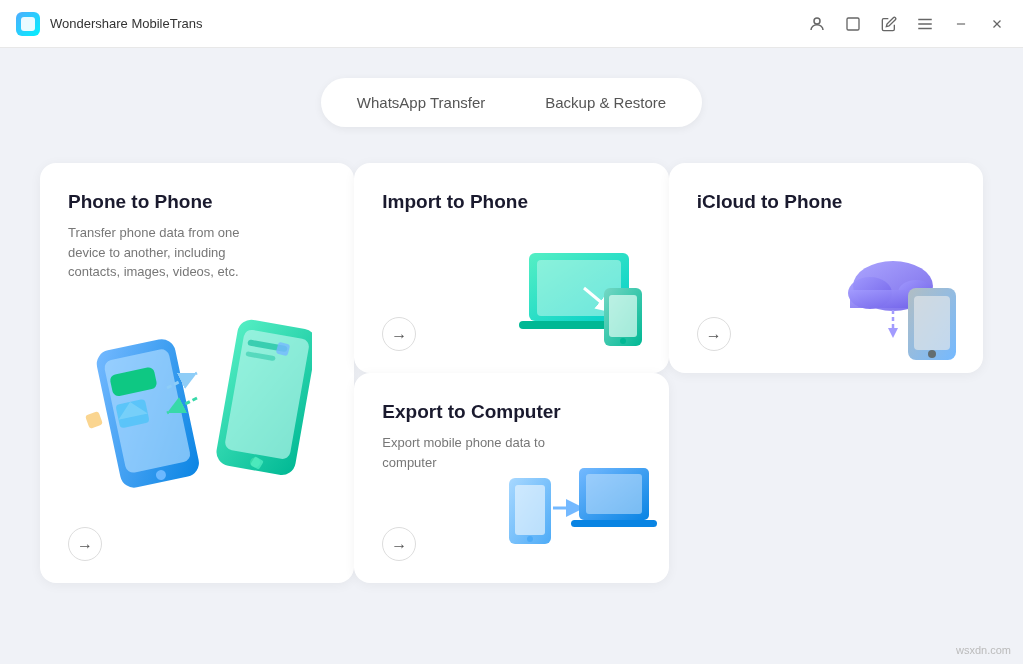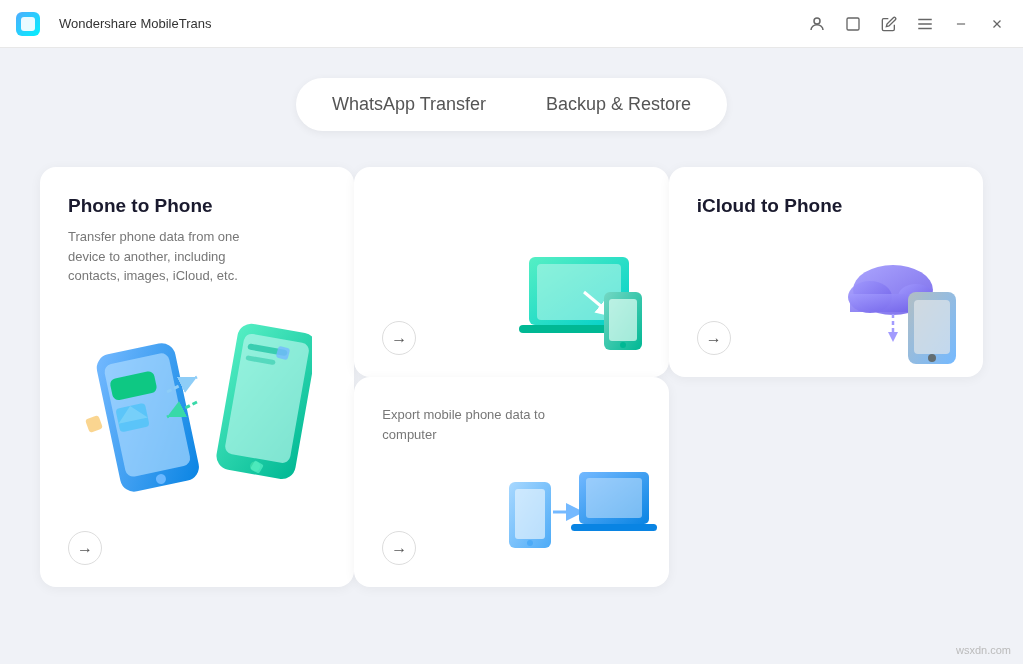--- a/index.html
+++ b/index.html
@@ -37,21 +37,20 @@
       height: 14px;
       background: white;
       border-radius: 3px;
       opacity: 0.9;
     }
     .titlebar-title {
       font-size: 13px;
       font-weight: 500;
       color: #333;
       flex: 1;
-      margin-left: 9px;
     }
     .titlebar-controls {
       display: flex;
       align-items: center;
       gap: 16px;
     }
     .titlebar-icon {
       color: #666;
       font-size: 16px;
       cursor: pointer;
@@ -77,21 +76,21 @@
       border-radius: 50px;
       padding: 6px 8px;
       width: fit-content;
       margin: 0 auto 36px auto;
       box-shadow: 0 2px 8px rgba(0,0,0,0.06);
       gap: 4px;
     }
     .nav-tab {
       padding: 10px 28px;
       border-radius: 50px;
-      font-size: 18px;
+      font-size: 15px;
       font-weight: 500;
       cursor: pointer;
       color: #555;
       transition: all 0.2s;
       white-space: nowrap;
     }
     .nav-tab.active {
       background: #1a7cfa;
       color: #ffffff;
     }
@@ -213,21 +212,21 @@
 
   <div class="nav-tabs">
     <div class="nav-tab">WhatsApp Transfer</div>
     <div class="nav-tab">Backup &amp; Restore</div>
   </div>
 
   <div class="cards-grid">
 
     <div class="card card-large">
       <div class="card-title">Phone to Phone</div>
-      <div class="card-desc">Transfer phone data from one device to another, including contacts, images, iCloud, etc.</div>
+      <div class="card-desc">Transfer phone data from one device to another, including contacts, images, videos, etc.</div>
 
       <div style="position:absolute; bottom:60px; left:50%; transform:translateX(-50%); width:230px; height:230px;">
         <svg viewBox="0 0 230 230" width="230" height="230" xmlns="http://www.w3.org/2000/svg">
 
           <g transform="translate(10,40) rotate(-12,60,100)">
             <rect x="20" y="10" width="80" height="140" rx="14" fill="url(#bluePhoneGrad)"></rect>
             <rect x="27" y="20" width="66" height="115" rx="8" fill="#a8d8ff" opacity="0.7"></rect>
             <circle cx="60" cy="143" r="5" fill="#6bb8ff"></circle>
 
             <rect x="30" y="35" width="45" height="22" rx="6" fill="#00c875" opacity="0.9"></rect>
@@ -270,20 +269,21 @@
               <path d="M0,0 L0,6 L6,3 z" fill="#38d9a9"></path>
             </marker>
           </defs>
         </svg>
       </div>
 
       <div class="arrow-btn">→</div>
     </div>
 
     <div class="card">
+      <div class="card-title">Import to Phone</div>
 
       <div style="position:absolute; right:10px; bottom:10px; width:160px; height:130px;">
         <svg viewBox="0 0 160 130" width="160" height="130" xmlns="http://www.w3.org/2000/svg">
           <defs>
             <linearGradient id="laptopGrad" x1="0" y1="0" x2="1" y2="1">
               <stop offset="0%" stop-color="#55efc4"></stop>
               <stop offset="100%" stop-color="#00cec9"></stop>
             </linearGradient>
             <linearGradient id="phoneSmGrad" x1="0" y1="0" x2="1" y2="1">
               <stop offset="0%" stop-color="#74d7c4"></stop>
@@ -338,20 +338,21 @@
           <rect x="90" y="50" width="48" height="72" rx="8" fill="url(#phoneCloudGrad)"></rect>
           <rect x="96" y="58" width="36" height="54" rx="4" fill="#dfe6e9" opacity="0.7"></rect>
           <circle cx="114" cy="116" r="4" fill="#636e72"></circle>
         </svg>
       </div>
 
       <div class="arrow-btn">→</div>
     </div>
 
     <div class="card">
+      <div class="card-title">Export to Computer</div>
       <div class="card-desc">Export mobile phone data to computer</div>
 
       <div style="position:absolute; right:10px; bottom:10px; width:160px; height:130px;">
         <svg viewBox="0 0 160 130" width="160" height="130" xmlns="http://www.w3.org/2000/svg">
           <defs>
             <linearGradient id="exportLaptopGrad" x1="0" y1="0" x2="1" y2="1">
               <stop offset="0%" stop-color="#74b9ff"></stop>
               <stop offset="100%" stop-color="#0984e3"></stop>
             </linearGradient>
             <linearGradient id="exportPhoneGrad" x1="0" y1="0" x2="1" y2="1">

